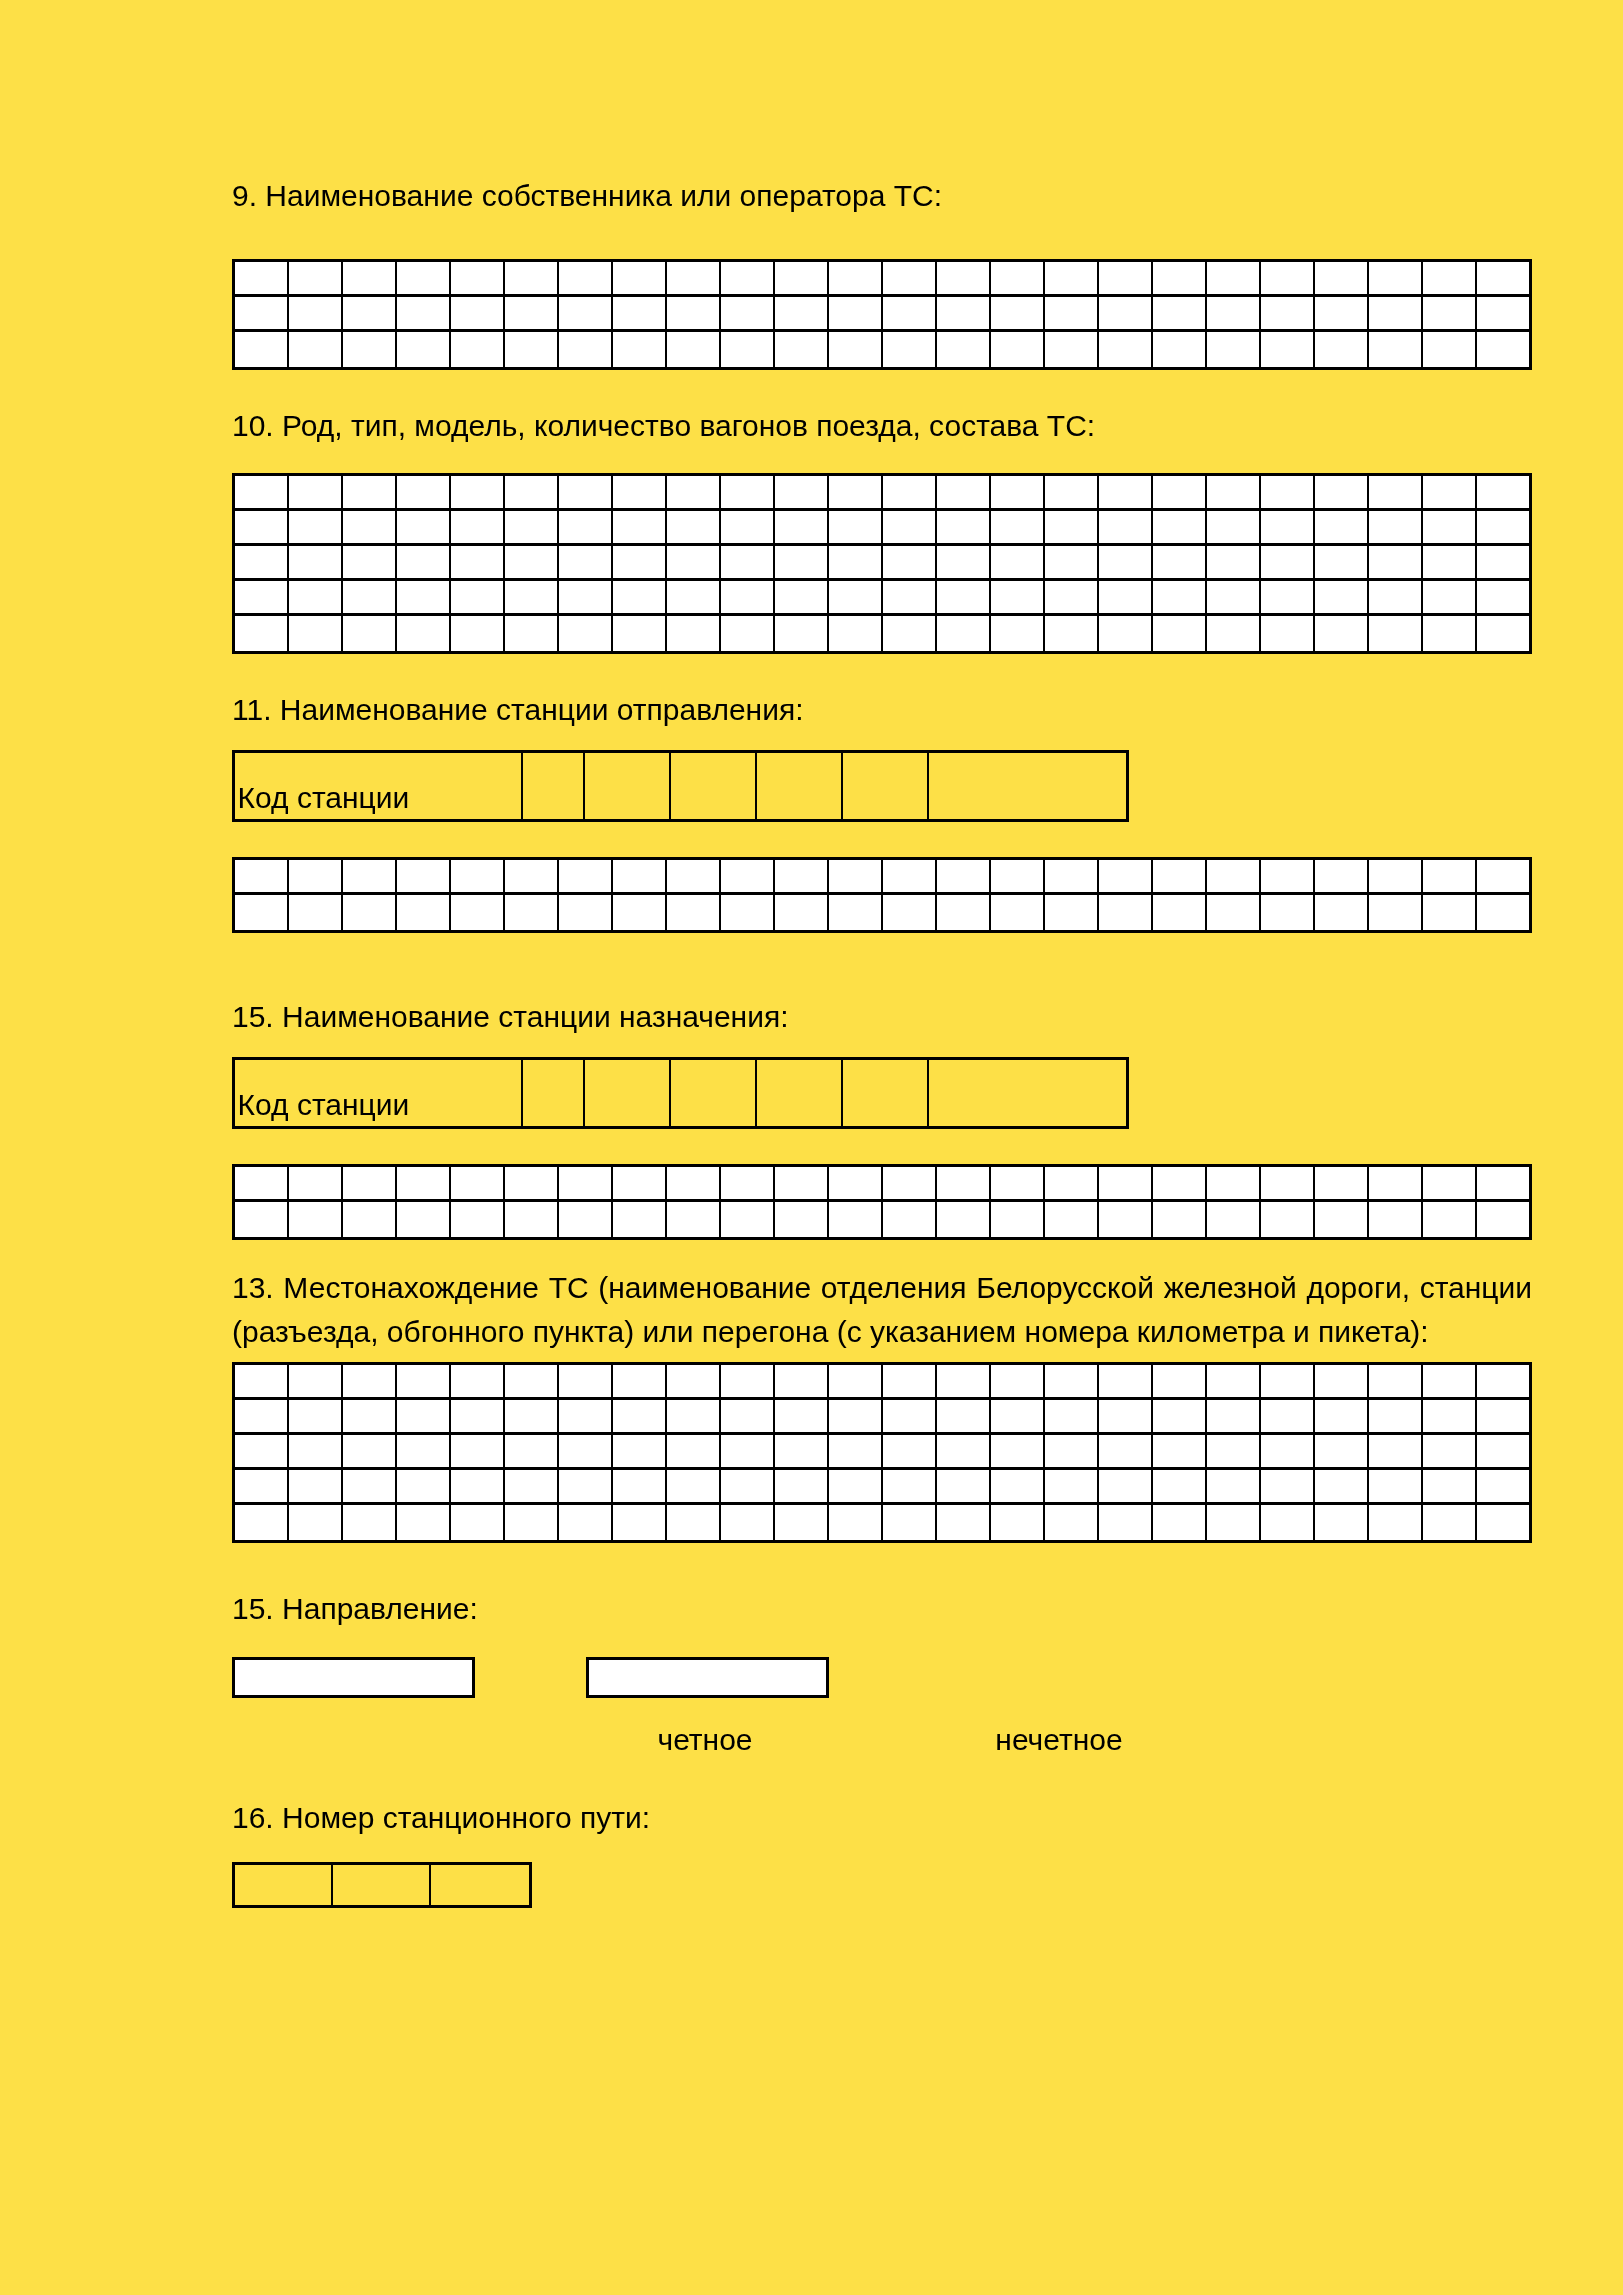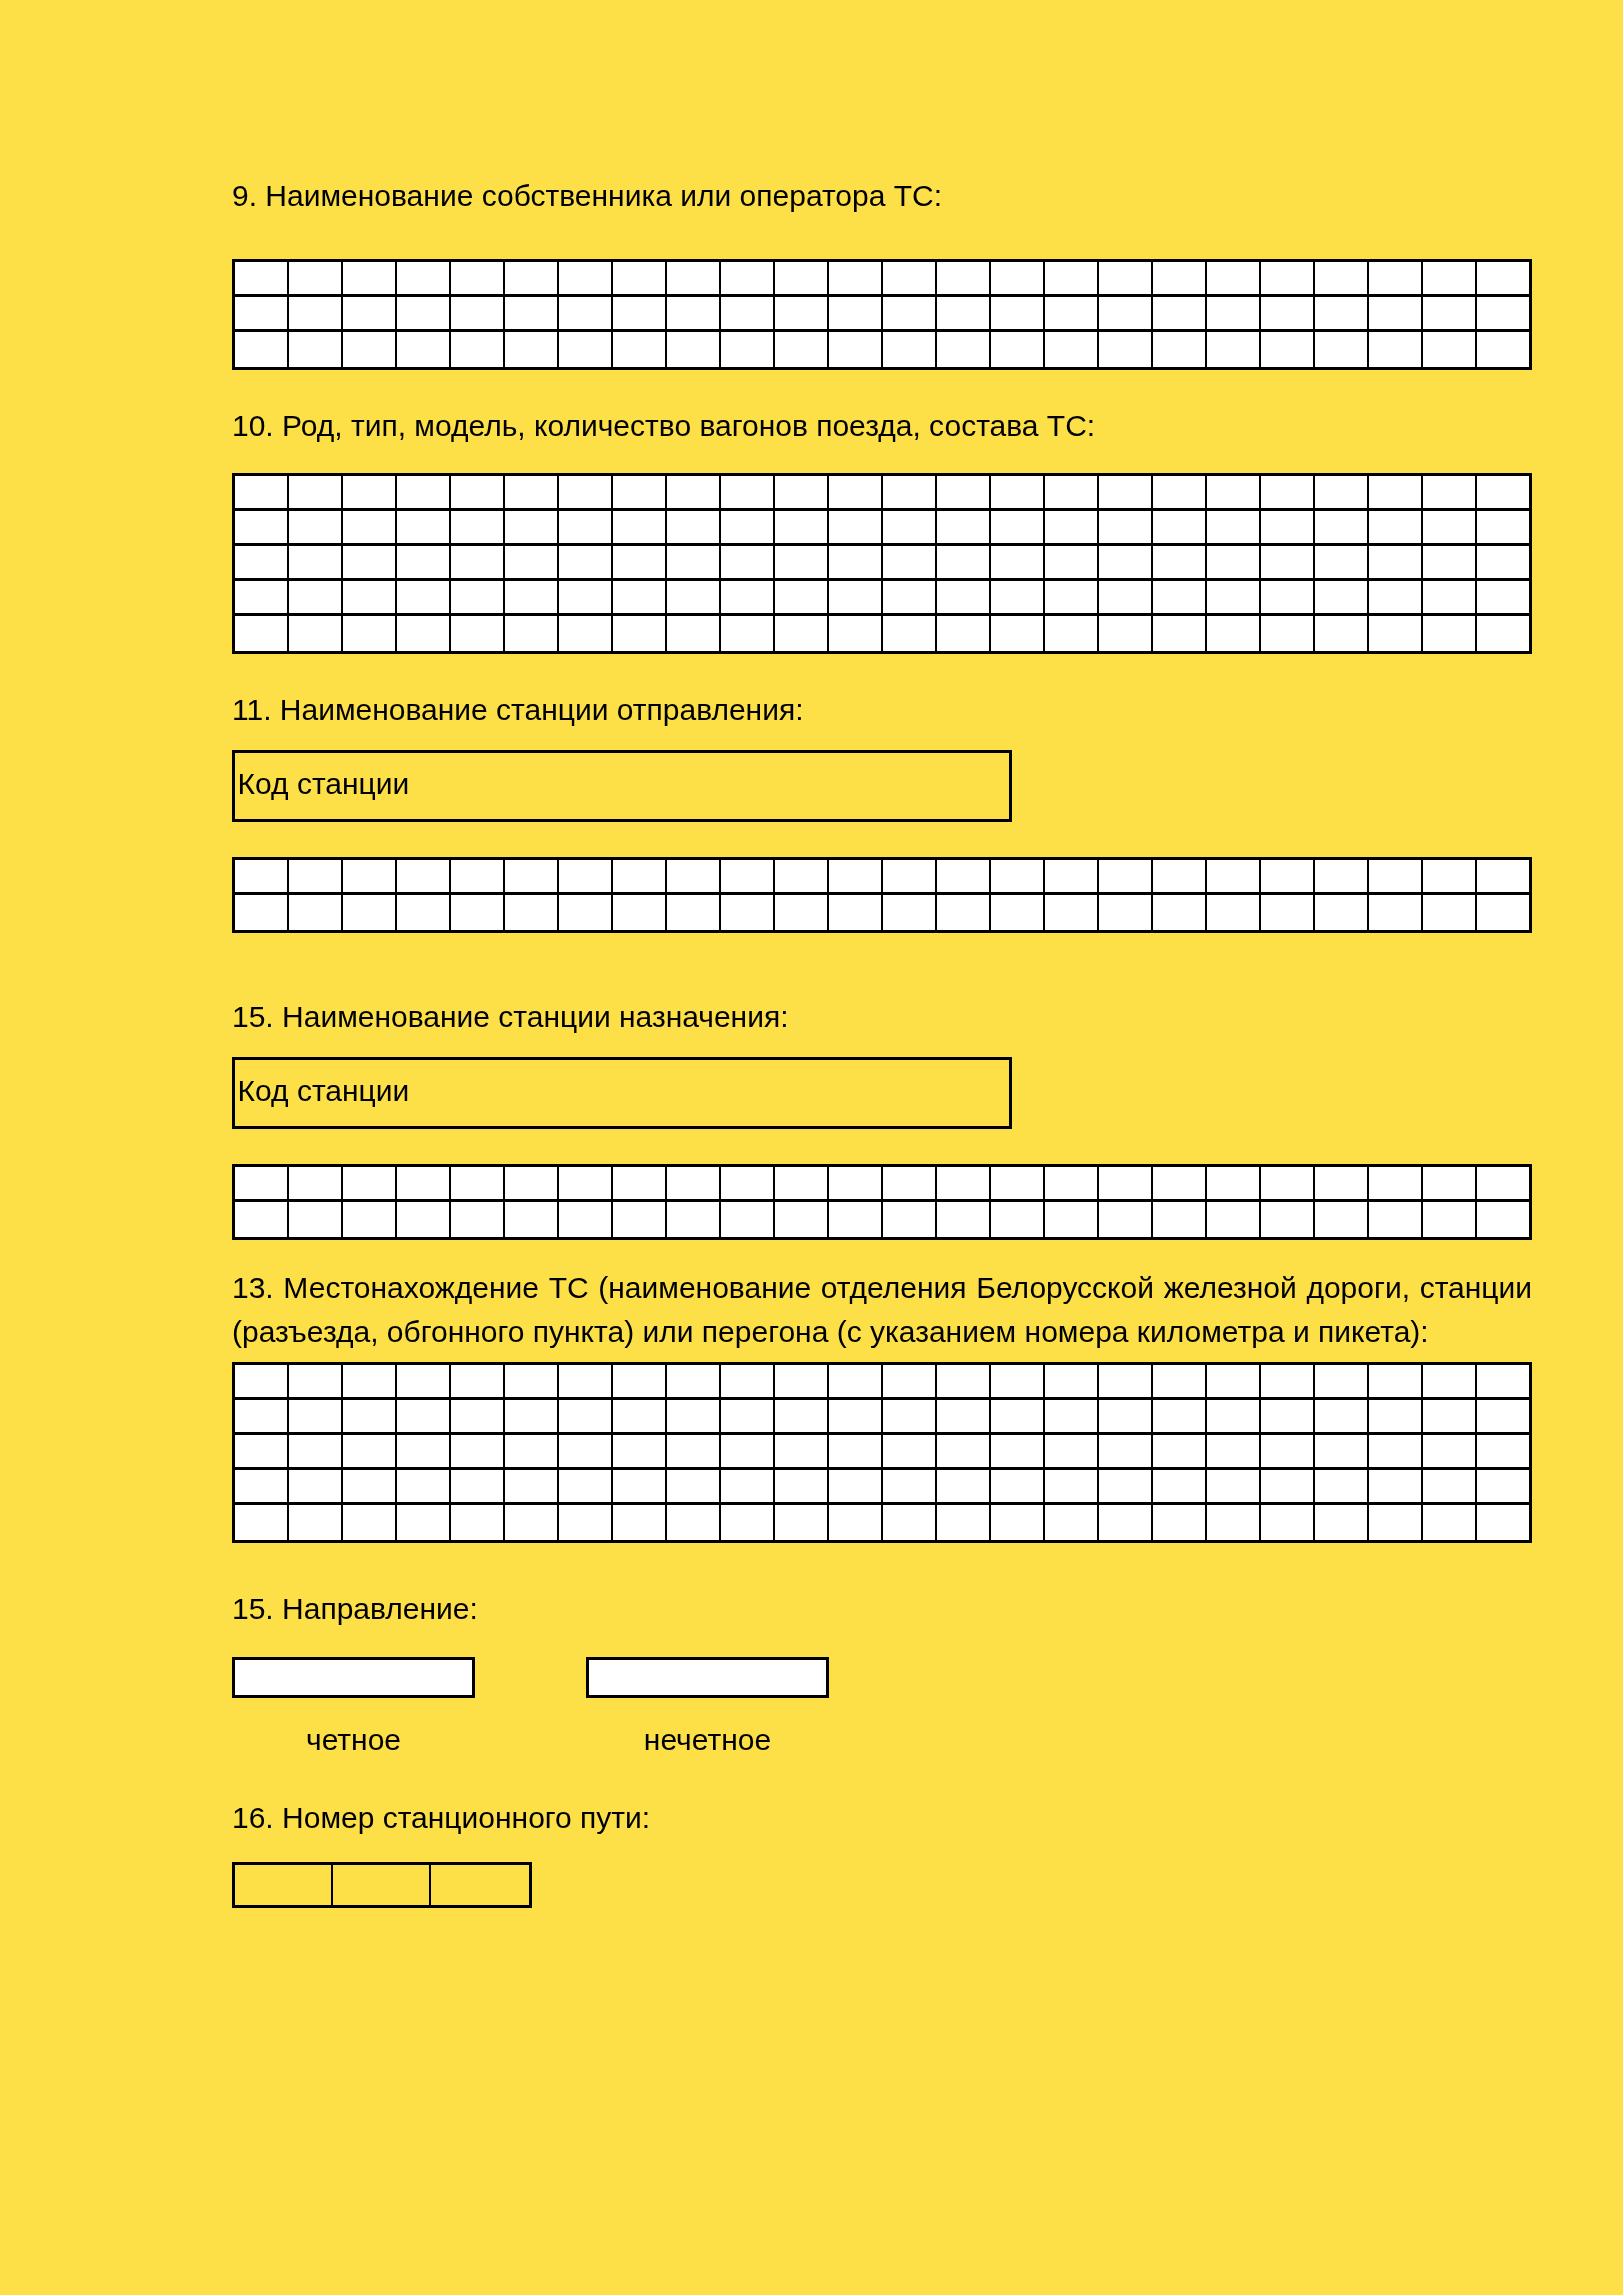--- a/index.html
+++ b/index.html
@@ -44,24 +44,23 @@
   .char-grid .g-row:last-child { border-bottom: none; }
   .char-grid .g-cell {
     flex: 1 1 0;
     border-right: 2px solid #000;
   }
   .char-grid .g-cell:last-child { border-right: none; }
 
   
   .code-box {
     display: flex;
-    width: 780px;
+    width: 897px;
     height: 72px;
     border: 3.3px solid #000;
-    align-items: center;
   }
   .code-label {
     width: 286px;
     display: flex;
     align-items: flex-end;
     padding: 0 2.6px 5.2px 2.6px;
     line-height: 33px;
   }
   .code-cells { display: flex; flex: 1 1 auto; }
   .code-cells .g-cell {
@@ -86,21 +85,21 @@
   .strip.strip-wide .g-cell { width: 98px; }
 
   
   .direction-row { display: flex; gap: 111px; }
   .direction-box {
     width: 243px;
     height: 41px;
     border: 3.3px solid #000;
     background: #fff;
   }
-  .direction-labels { display: flex; gap: 111px; }
+  .direction-labels { display: flex; gap: 111px; justify-content: center; }
   .direction-label {
     width: 243px;
     text-align: center;
     line-height: 37px;
   }
 
   
   .mt-grid9   { margin-top: 45px; }
   .mt-label10 { margin-top: 37px; }
   .mt-grid10  { margin-top: 29px; }

